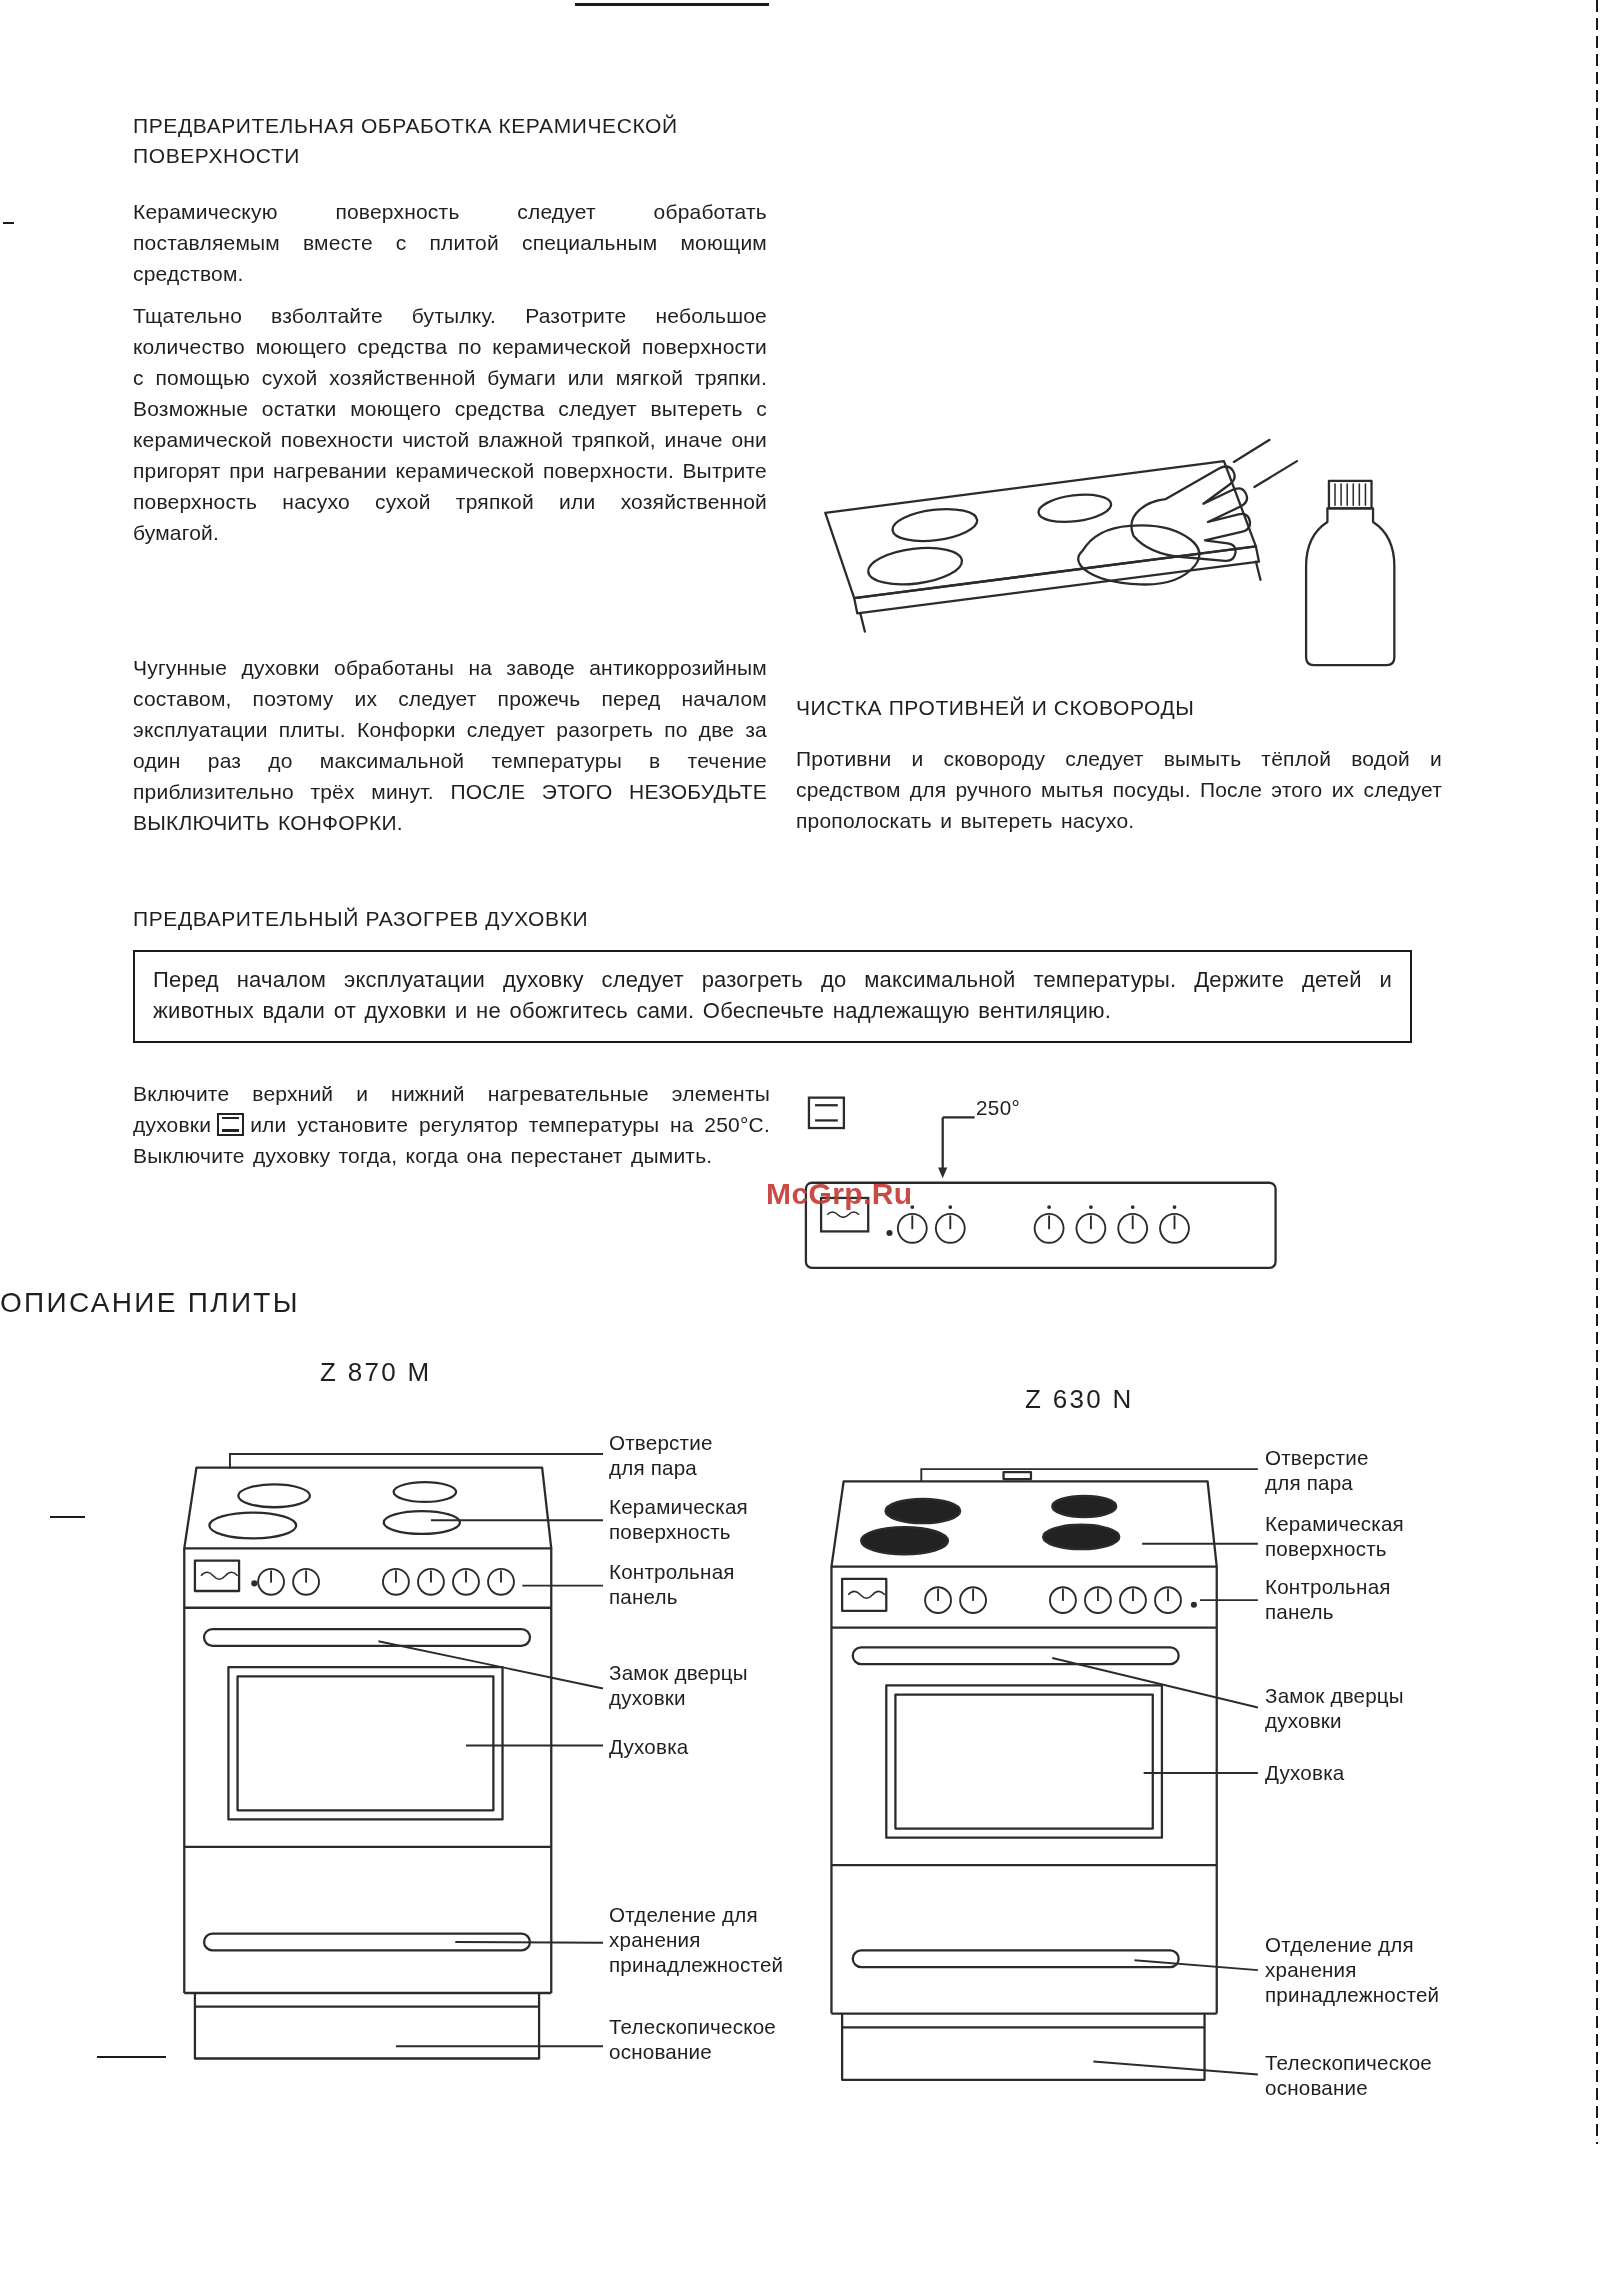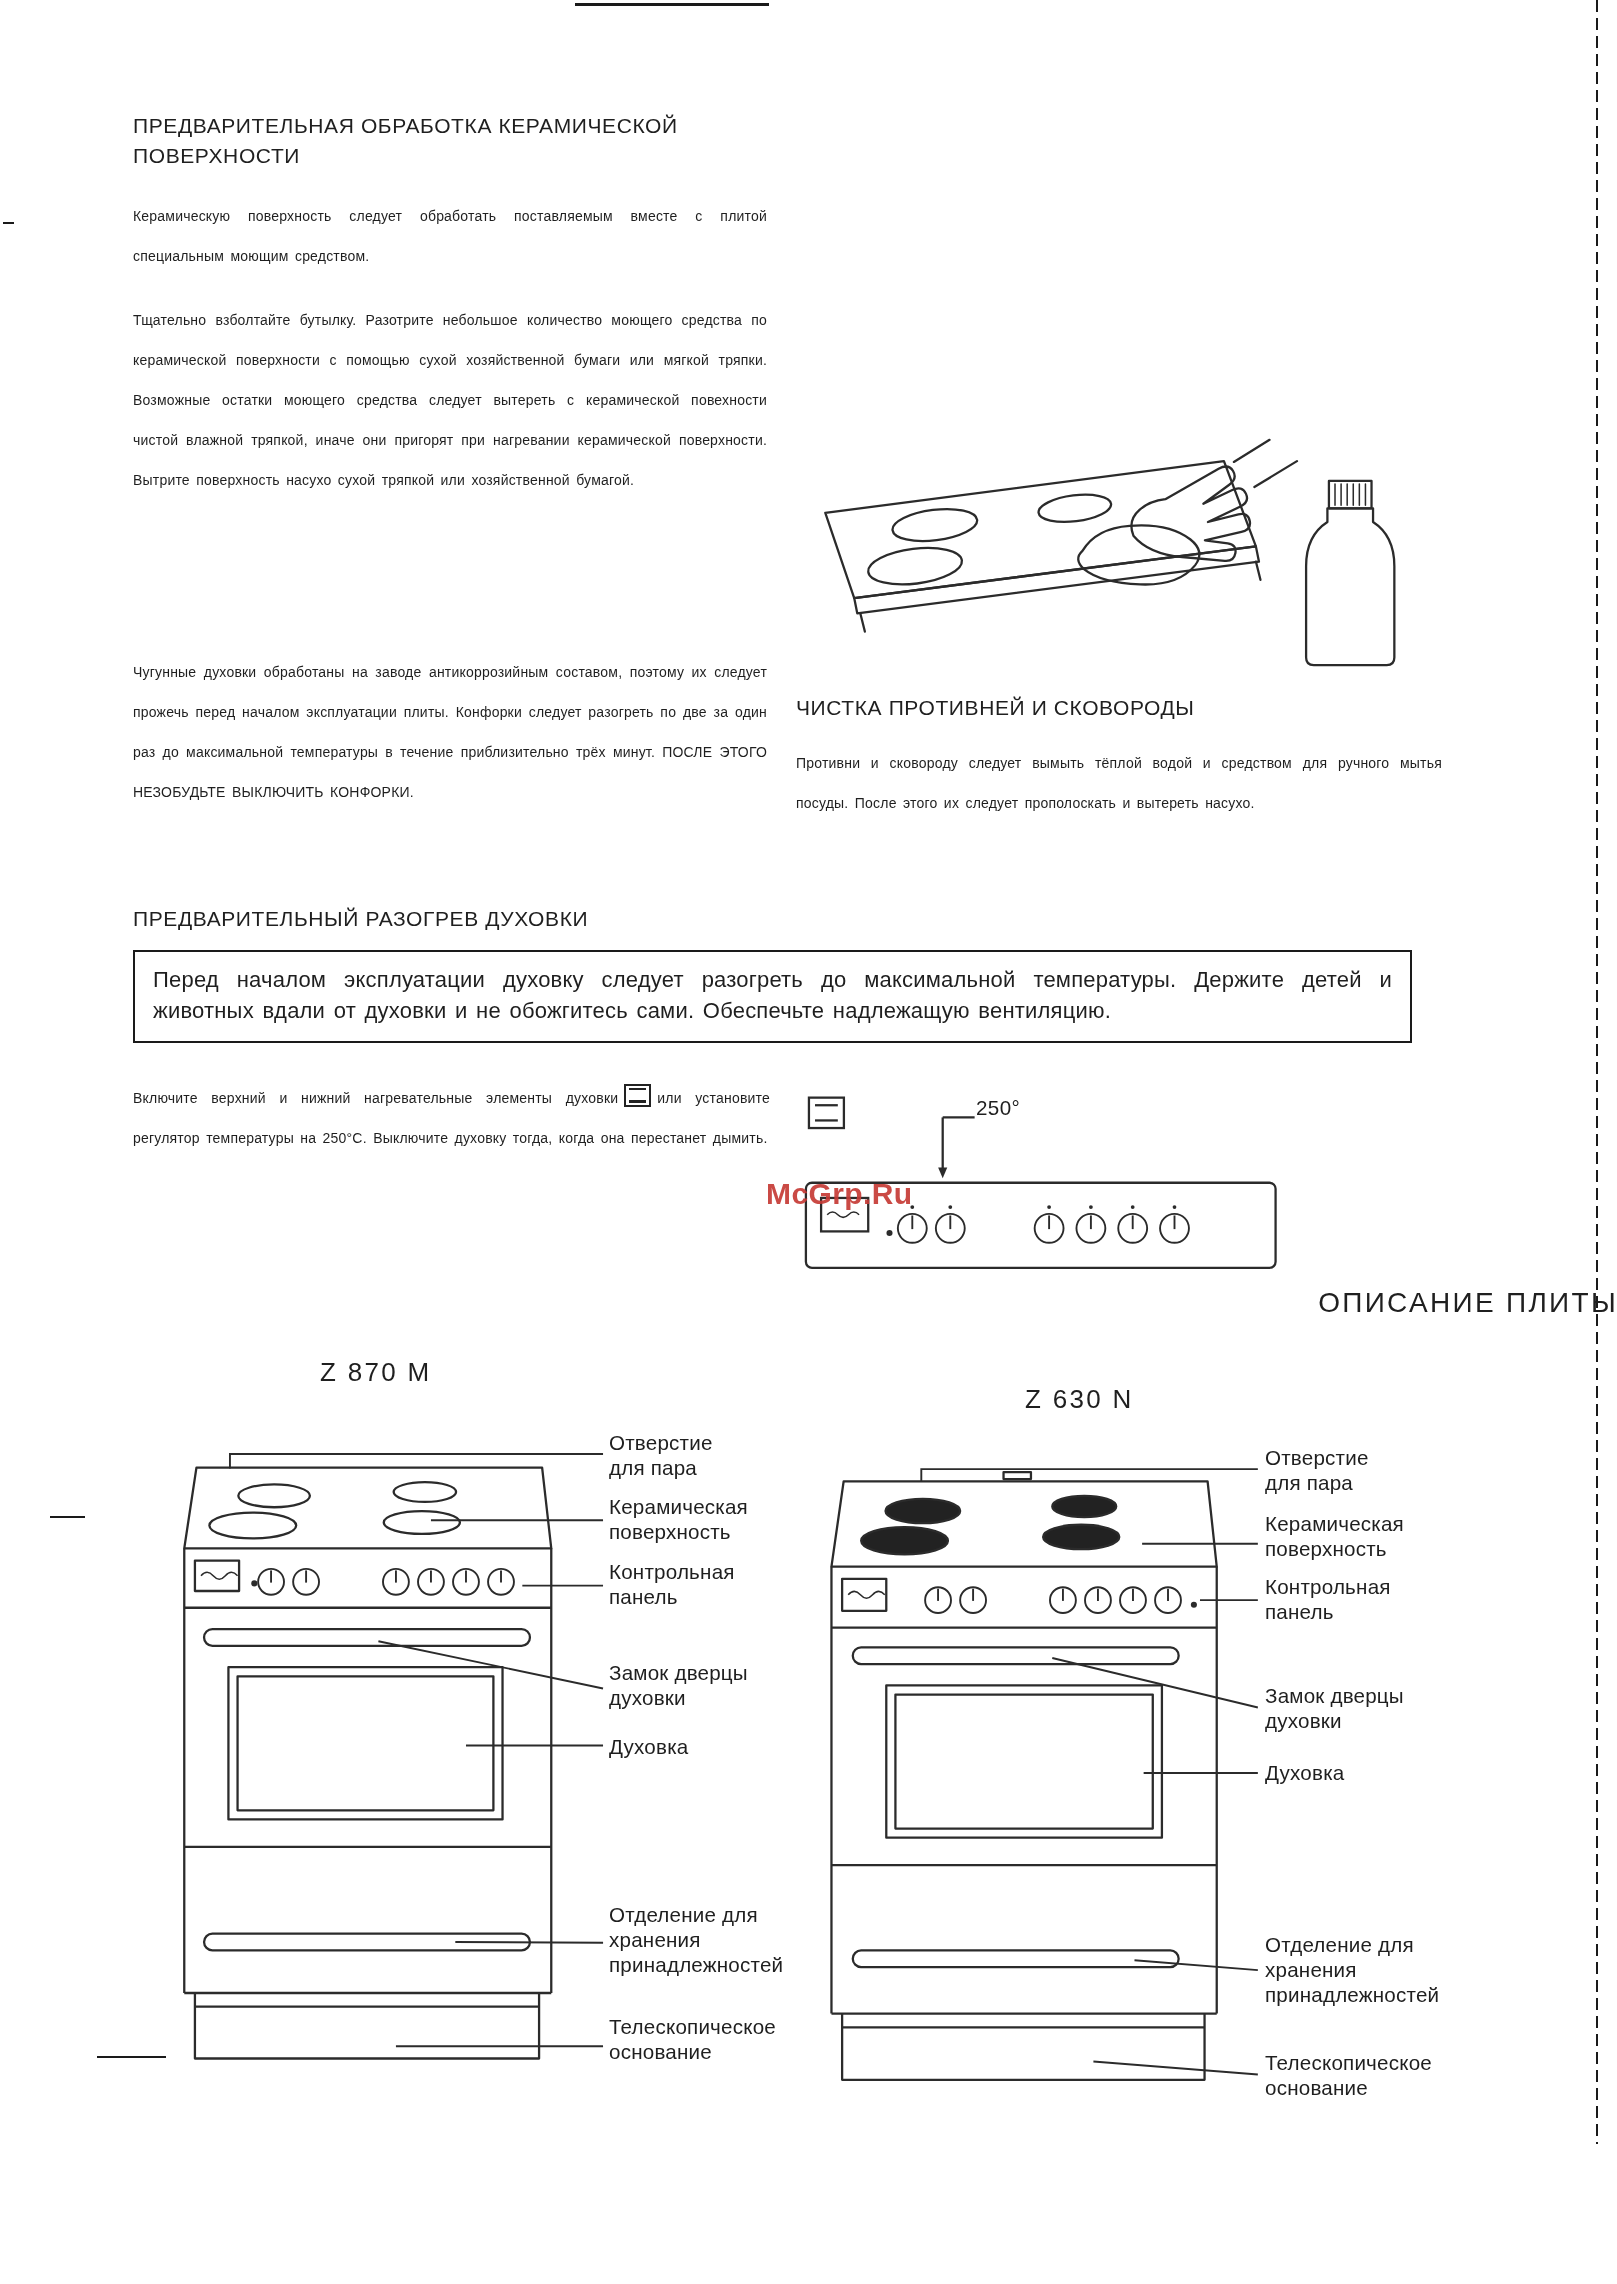--- a/index.html
+++ b/index.html
@@ -7,21 +7,21 @@
   .page {
     position:relative; width:1618px; height:2144px; background:#ffffff;
     font-family:"Liberation Sans","DejaVu Sans",sans-serif; color:#1f1f1f;
     overflow:hidden;
   }
   .sec-title {
     position:absolute; font-size:21px; font-weight:400; letter-spacing:0.6px;
     line-height:30px;
   }
   .body-p {
-    position:absolute; font-size:14px; line-height:40px; text-align:justify;
+    position:absolute; font-size:21px; line-height:31px; text-align:justify;
     letter-spacing:0.2px; word-spacing:2.3px;
   }
   .warning-box {
     position:absolute; border:2.7px solid #1a1a1a; padding:12px 18px 15px 18px;
   }
   .warning-box p {
     font-size:22px; line-height:31px; text-align:justify;
     letter-spacing:0.2px; word-spacing:2.3px;
   }
   .oven-icon {
@@ -29,21 +29,21 @@
     position:relative; vertical-align:-3.8px; margin:0 6px;
   }
   .oven-icon::before, .oven-icon::after {
     content:""; position:absolute; left:3px; right:3px; height:2.3px; background:#222;
   }
   .oven-icon::before { top:2.3px; }
   .oven-icon::after { bottom:2.3px; }
   .part-label { position:absolute; font-size:20.6px; line-height:25px; letter-spacing:0.2px; }
   .model-label { position:absolute; font-size:26px; letter-spacing:2.3px; }
   .desc-heading {
-    position:absolute; left:0; width:100%; text-align:right;
+    position:absolute; left:0; width:100%; text-align:left;
     font-size:28px; font-weight:400; letter-spacing:2.3px;
   }
   .temp-label { position:absolute; font-size:20.6px; letter-spacing:0.4px; }
   .watermark {
     position:absolute; color:#c63b36; font-size:30px; font-weight:700;
     letter-spacing:0.4px; z-index:6; opacity:0.92;
   }
   .page-number { position:absolute; left:0; width:100%; text-align:center; font-size:26px; }
   svg.illus, svg.figure { position:absolute; }
   .artifact { position:absolute; background:#1a1a1a; }

